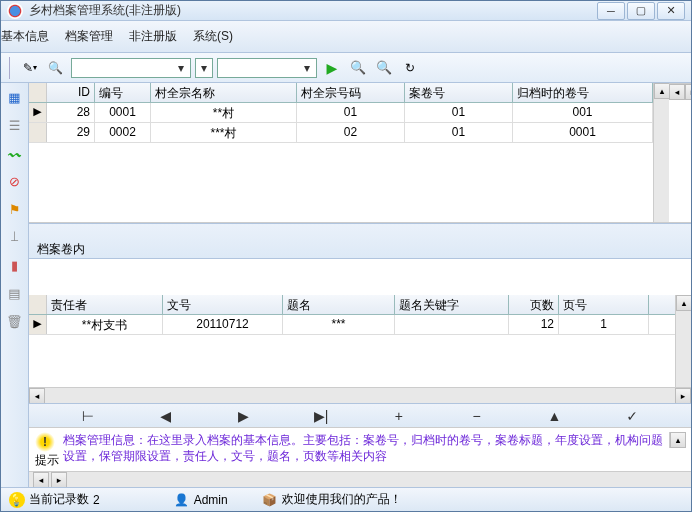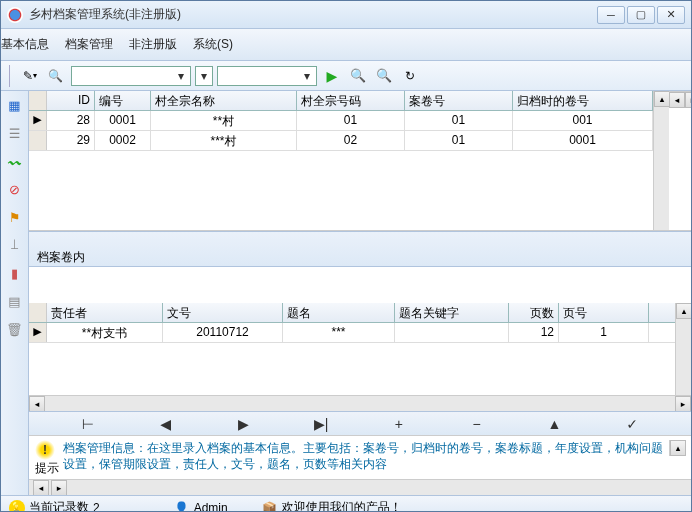--- a/index.html
+++ b/index.html
@@ -1,17 +1,17 @@
 <!DOCTYPE html>
 <html><head>
 <meta charset="utf-8">
 <style>
 * { box-sizing: border-box; margin: 0; padding: 0; font-family: "Microsoft YaHei", SimSun, sans-serif; font-size: 12px; }
 body { background: #fff; width: 692px; height: 512px; overflow: hidden; border: 1px solid #5a7aa0; }
-.titlebar { height: 28px; background: linear-gradient(#eaf2fb, #d6e5f5); display: flex; align-items: center; padding: 0 6px; border-bottom: 1px solid #b0c4de; }
+.titlebar { height: 20px; background: linear-gradient(#eaf2fb, #d6e5f5); display: flex; align-items: center; padding: 0 6px; border-bottom: 1px solid #b0c4de; }
 .app-icon { width: 16px; height: 16px; background: radial-gradient(circle, #4a90e2 40%, #d33 50%, #fff 60%); border-radius: 50%; margin-right: 6px; }
 .title-text { flex: 1; color: #333; }
 .win-btns { display: flex; gap: 2px; }
 .win-btn { width: 28px; height: 18px; border: 1px solid #9db6d4; background: linear-gradient(#f7fbff, #dbe8f7); display: flex; align-items: center; justify-content: center; font-size: 11px; color: #333; border-radius: 2px; }
 .menubar { height: 32px; background: linear-gradient(#f2f6fc, #dce8f5); display: flex; align-items: center; padding: 0 0; border-bottom: 1px solid #b0c4de; gap: 16px; }
 .menu-item { color: #222; cursor: default; }
 .toolbar { height: 30px; background: linear-gradient(#f4f8fd, #e3edf8); display: flex; align-items: center; padding: 0 6px; border-bottom: 1px solid #b0c4de; gap: 4px; }
 .tool-btn { width: 22px; height: 22px; display: flex; align-items: center; justify-content: center; border-radius: 2px; }
 .sep { width: 4px; height: 22px; border-left: 1px solid #aac; margin: 0 2px; }
 .dropdown { height: 20px; background: #fff; border: 1px solid #7a9; display: inline-flex; align-items: center; padding: 0 2px; }
@@ -32,21 +32,21 @@
 .scrollbar-v { width: 16px; background: #e8e8e8; border-left: 1px solid #ccc; }
 .scrollbar-h { height: 16px; background: #e8e8e8; border-top: 1px solid #ccc; display: flex; }
 .scroll-btn { width: 16px; height: 16px; background: linear-gradient(#f4f4f4, #ddd); border: 1px solid #bbb; display: flex; align-items: center; justify-content: center; font-size: 9px; }
 .scroll-track { flex: 1; }
 .section-header { height: 22px; background: linear-gradient(#eaf1fa, #dde9f6); padding: 17px 8px; border-bottom: 1px solid #b0c4de; border-top: 1px solid #b0c4de; }
 .grid-bottom { flex: 1; display: flex; flex-direction: column; overflow: hidden; }
 .navigator { height: 24px; background: linear-gradient(#eef3fa, #dde9f6); display: flex; align-items: center; justify-content: space-around; border-top: 1px solid #b0c4de; padding: 0 20px; }
 .nav-btn { width: 20px; text-align: center; font-size: 14px; color: #333; }
 .info-panel { height: 44px; display: flex; align-items: flex-start; padding: 4px 6px; background: #fff; border-top: 1px solid #ccc; }
 .info-icon { width: 20px; height: 20px; background: radial-gradient(circle, #ffd700 30%, #fff 70%); border-radius: 50%; margin-right: 4px; display:flex; align-items:center; justify-content:center; font-weight:bold; color:#333; }
-.info-text { flex: 1; line-height: 16px; color: #0369a1; overflow: hidden; }
+.info-text { flex: 1; line-height: 16px; color: #6d28d9; overflow: hidden; }
 .sub-toolbar { height: 16px; background: #e8e8e8; border-top: 1px solid #ccc; display: flex; align-items: center; gap: 2px; padding: 0 4px; }
 .statusbar { height: 24px; background: linear-gradient(#f2f6fc, #dce8f5); display: flex; align-items: center; padding: 0 8px; border-top: 1px solid #b0c4de; gap: 14px; }
 .status-item { display: flex; align-items: center; gap: 4px; }
 .status-icon { width: 16px; height: 16px; border-radius: 50%; display:flex; align-items:center; justify-content:center; }
 .c-id { width: 48px; text-align: right; }
 .c-bh { width: 56px; }
 .c-name { width: 146px; }
 .c-code { width: 108px; }
 .c-ajh { width: 108px; }
 .c-gdh { width: 140px; }

